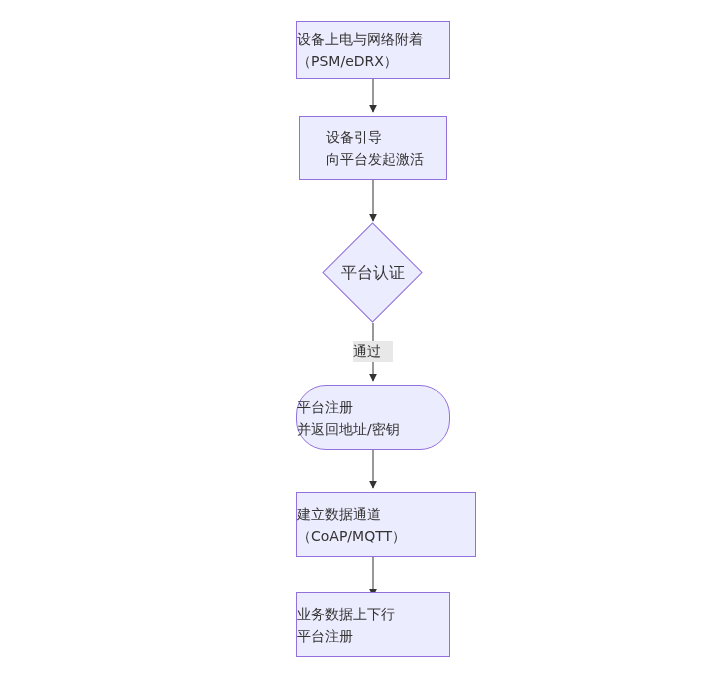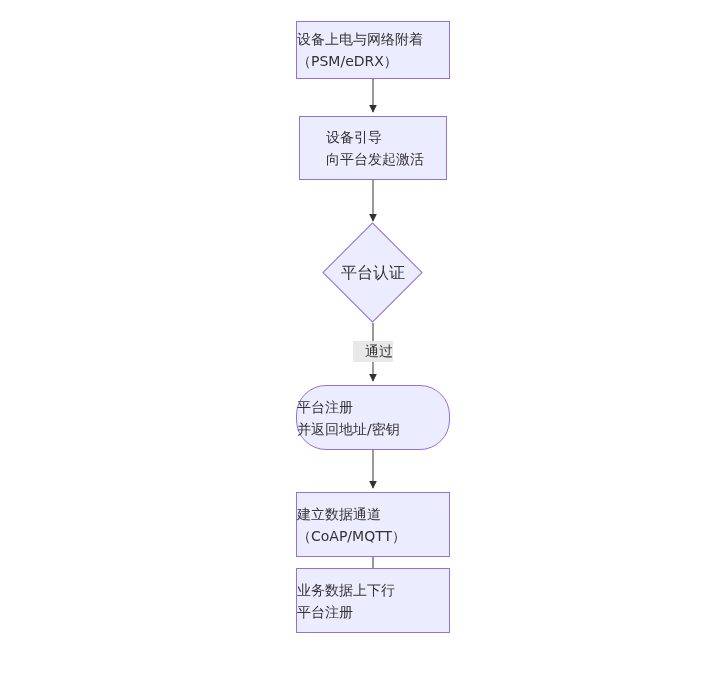--- a/index.html
+++ b/index.html
@@ -70,21 +70,21 @@
   .edge-label {
     position: absolute;
     left: 353px;
     top: 341px;
     width: 40px;
     height: 21px;
     background: var(--edge-label-bg, #e8e8e8);
     color: var(--text, #333333);
     font-size: 14px;
     line-height: 21px;
-    text-align: right;
+    text-align: left;
     white-space: nowrap;
   }
 </style>
 </head>
 <body>
 
 <div class="canvas">
 
   <svg class="edge-layer" width="726" height="700">
     <defs>
@@ -112,23 +112,23 @@
   <div class="diamond-shape"></div>
   <div class="diamond-label">平台认证</div>
 
   <div class="edge-label">通过</div>
 
   <div class="node" style="left:296px; top:385px; width:154px; height:65px;border-radius:30px;">
     <span>平台注册</span>
     <span>并返回地址/密钥</span>
   </div>
 
-  <div class="node" style="left:296px; top:492px; width:154px; height:65px;">
+  <div class="node" style="left:296px; top:492px; width:180px; height:65px;">
     <span>建立数据通道</span>
     <span>（CoAP/MQTT）</span>
   </div>
 
-  <div class="node" style="left:296px; top:568px; width:154px; height:65px;">
+  <div class="node" style="left:296px; top:592px; width:154px; height:65px;">
     <span>业务数据上下行</span>
     <span>平台注册</span>
   </div>
 
 </div>
 
 </body></html>

